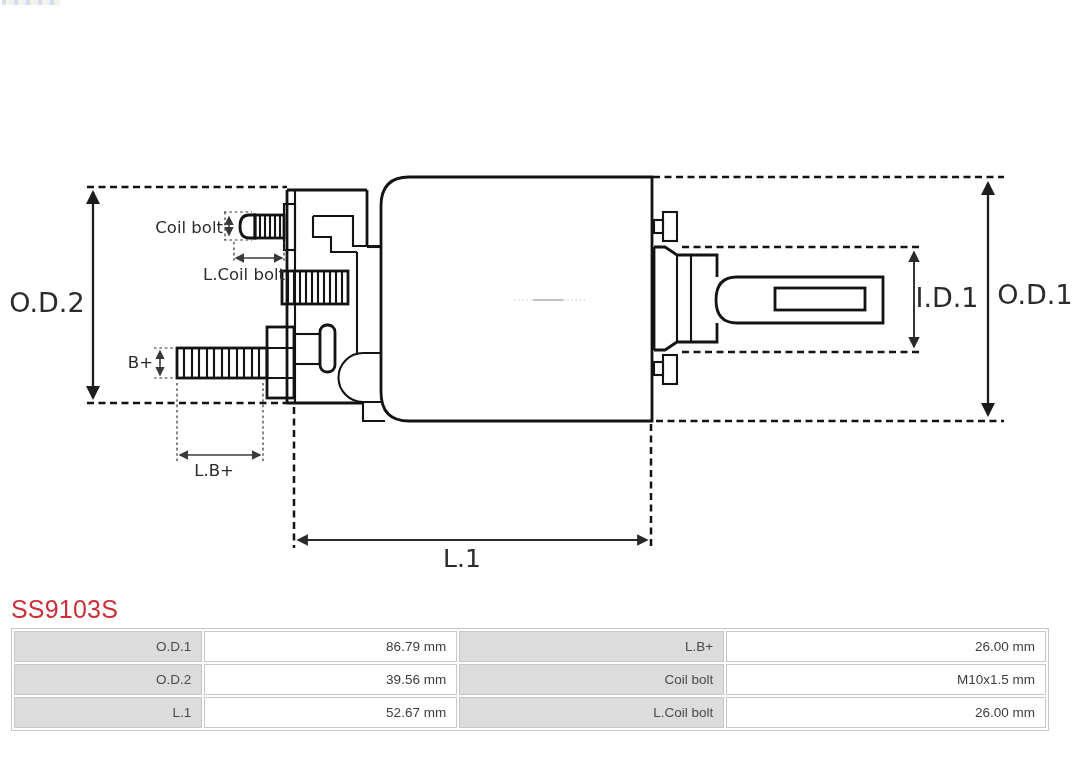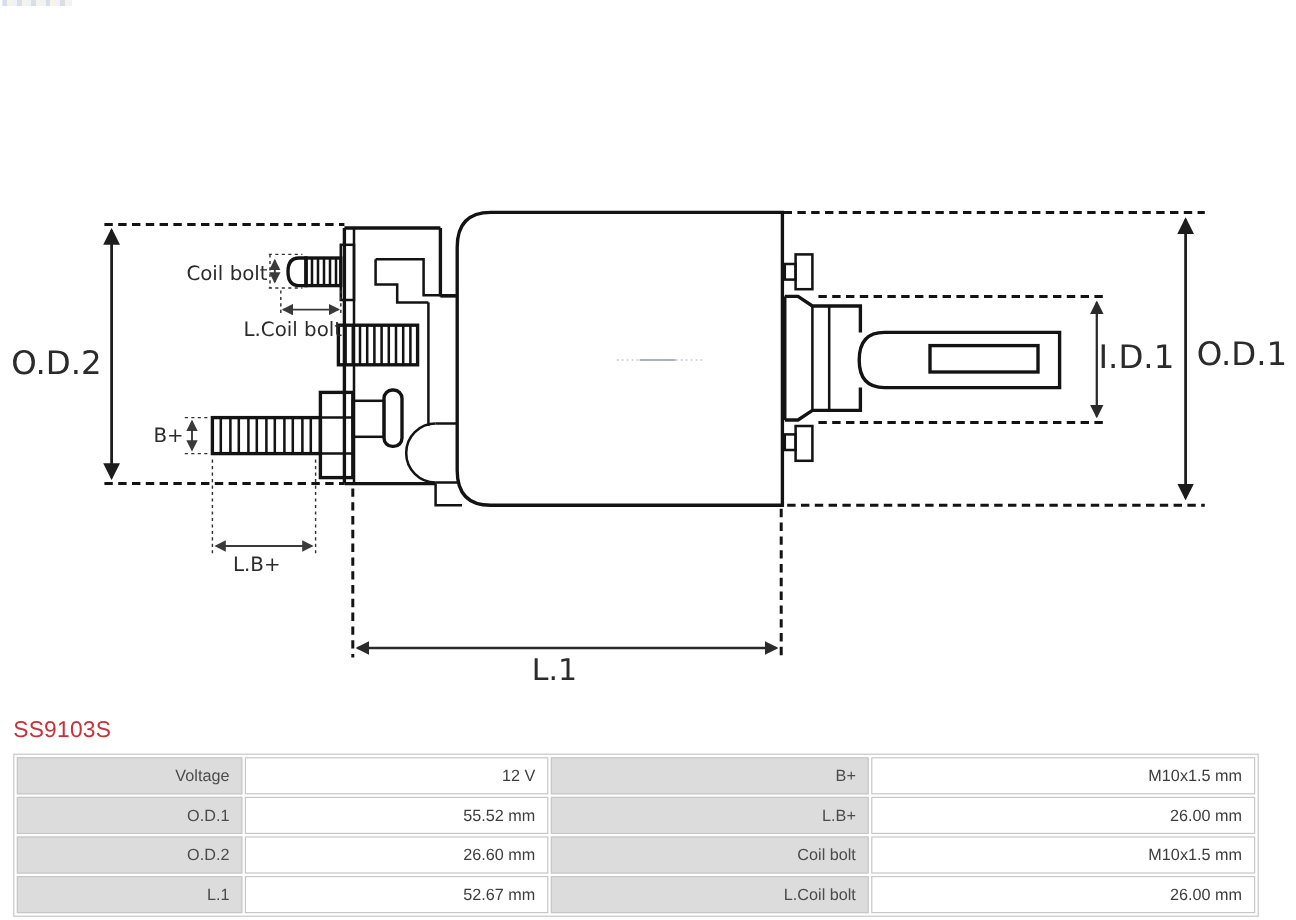--- a/index.html
+++ b/index.html
@@ -6,21 +6,21 @@
   body{
     width:1080px;height:767px;position:relative;background:#ffffff;
     font-family:"Liberation Sans",sans-serif;overflow:hidden;
   }
   .logo-fragment{
     position:absolute;left:2px;top:0;width:58px;height:5px;opacity:.5;
     background:repeating-linear-gradient(90deg,#aebfd4 0 4px,#f1e8cf 4px 8px,#dde6f0 8px 12px);
   }
   .drawing{position:absolute;left:0;top:0;width:1080px;height:592px;display:block;}
   .part-number{
-    position:absolute;left:11px;top:598px;font-size:19px;line-height:22px;
+    position:absolute;left:11px;top:598px;font-size:25px;line-height:22px;
     color:#cb3038;letter-spacing:.2px;cursor:pointer;
   }
   .spec-table{
     position:absolute;left:11px;top:628px;width:1038px;
     border-collapse:separate;border-spacing:2px;background:#ffffff;
     border:1px solid #c7c7c7;table-layout:fixed;
   }
   .spec-table td{
     border:1px solid #c7c7c7;font-size:13.5px;height:19px;
     padding:5px 10px 5px 4px;text-align:right;vertical-align:middle;
@@ -179,34 +179,28 @@
 
 <table class="spec-table">
   <colgroup>
     <col style="width:186px">
       <col style="width:250px">
       <col style="width:262px">
       <col style="width:316px">
   </colgroup>
   <tbody>
     <tr>
-      <td class="lbl">Voltage</td>
-      <td class="val">12 V</td>
-      <td class="lbl">B+</td>
-      <td class="val">M10x1.5 mm</td>
-    </tr>
-    <tr>
       <td class="lbl">O.D.1</td>
-      <td class="val">55.52 mm</td>
+      <td class="val">86.79 mm</td>
       <td class="lbl">L.B+</td>
       <td class="val">26.00 mm</td>
     </tr>
     <tr>
       <td class="lbl">O.D.2</td>
-      <td class="val">26.60 mm</td>
+      <td class="val">39.56 mm</td>
       <td class="lbl">Coil bolt</td>
       <td class="val">M10x1.5 mm</td>
     </tr>
     <tr>
       <td class="lbl">L.1</td>
       <td class="val">52.67 mm</td>
       <td class="lbl">L.Coil bolt</td>
       <td class="val">26.00 mm</td>
     </tr>
   </tbody>

